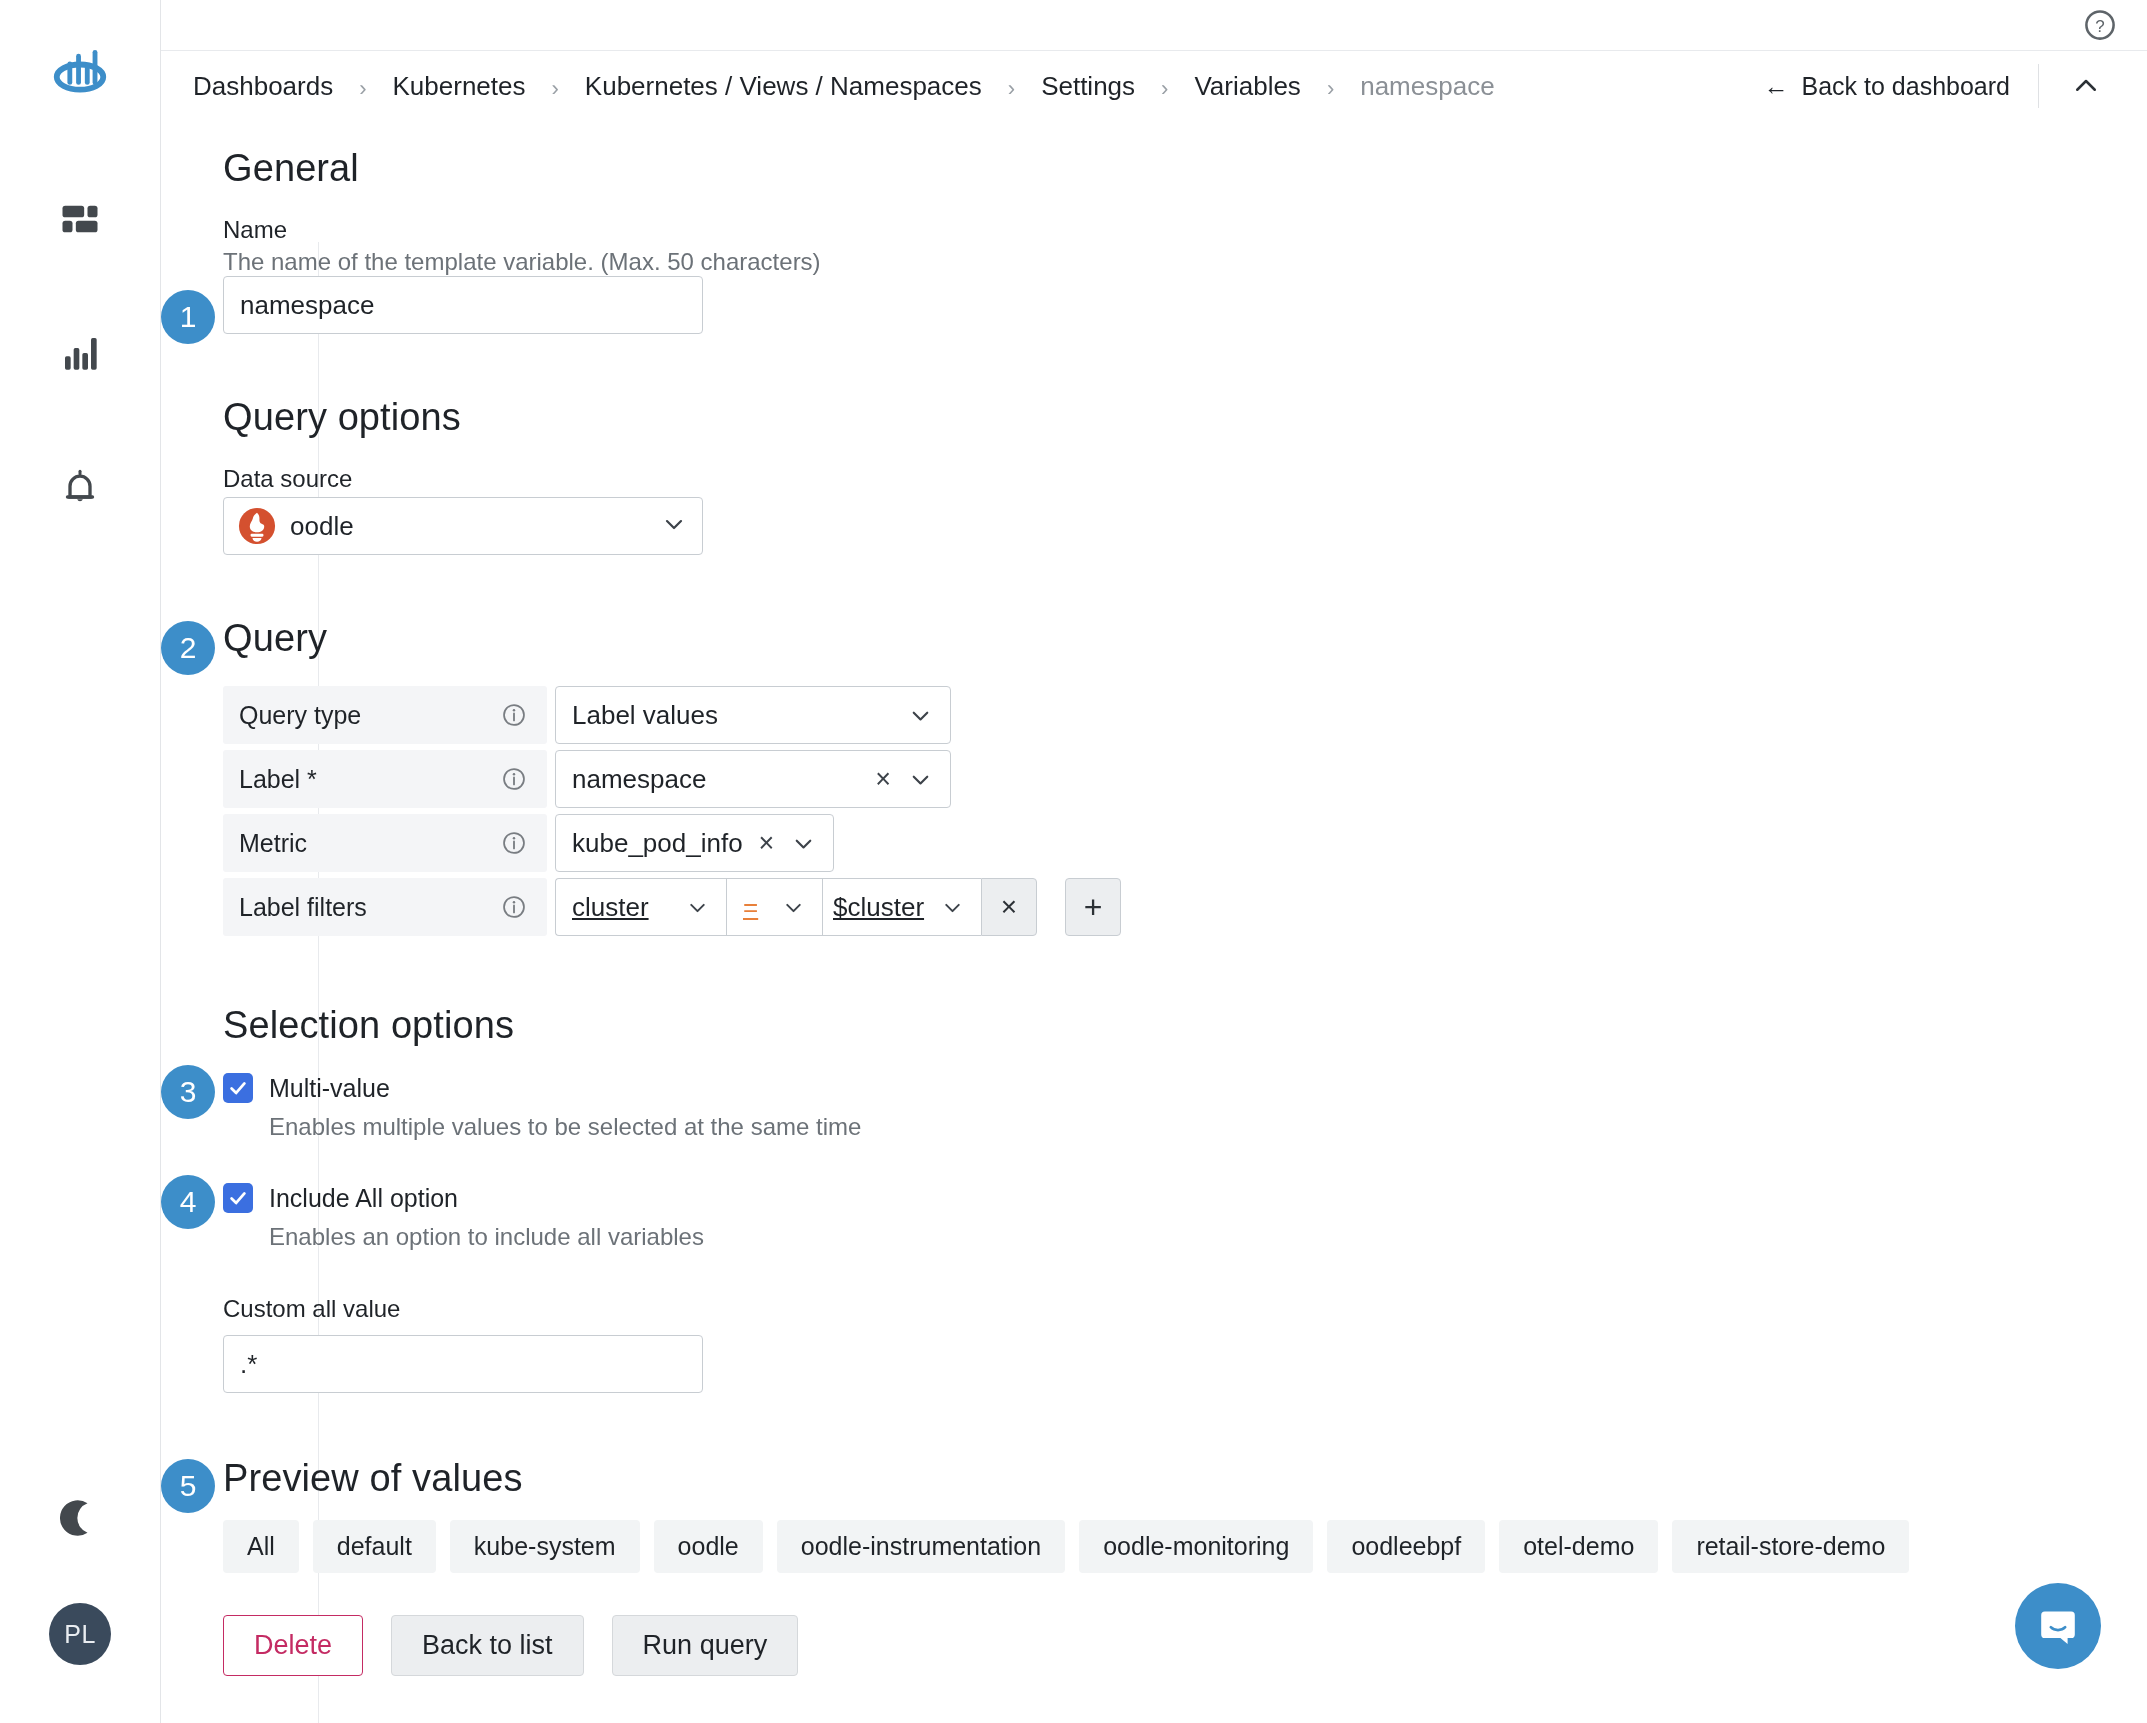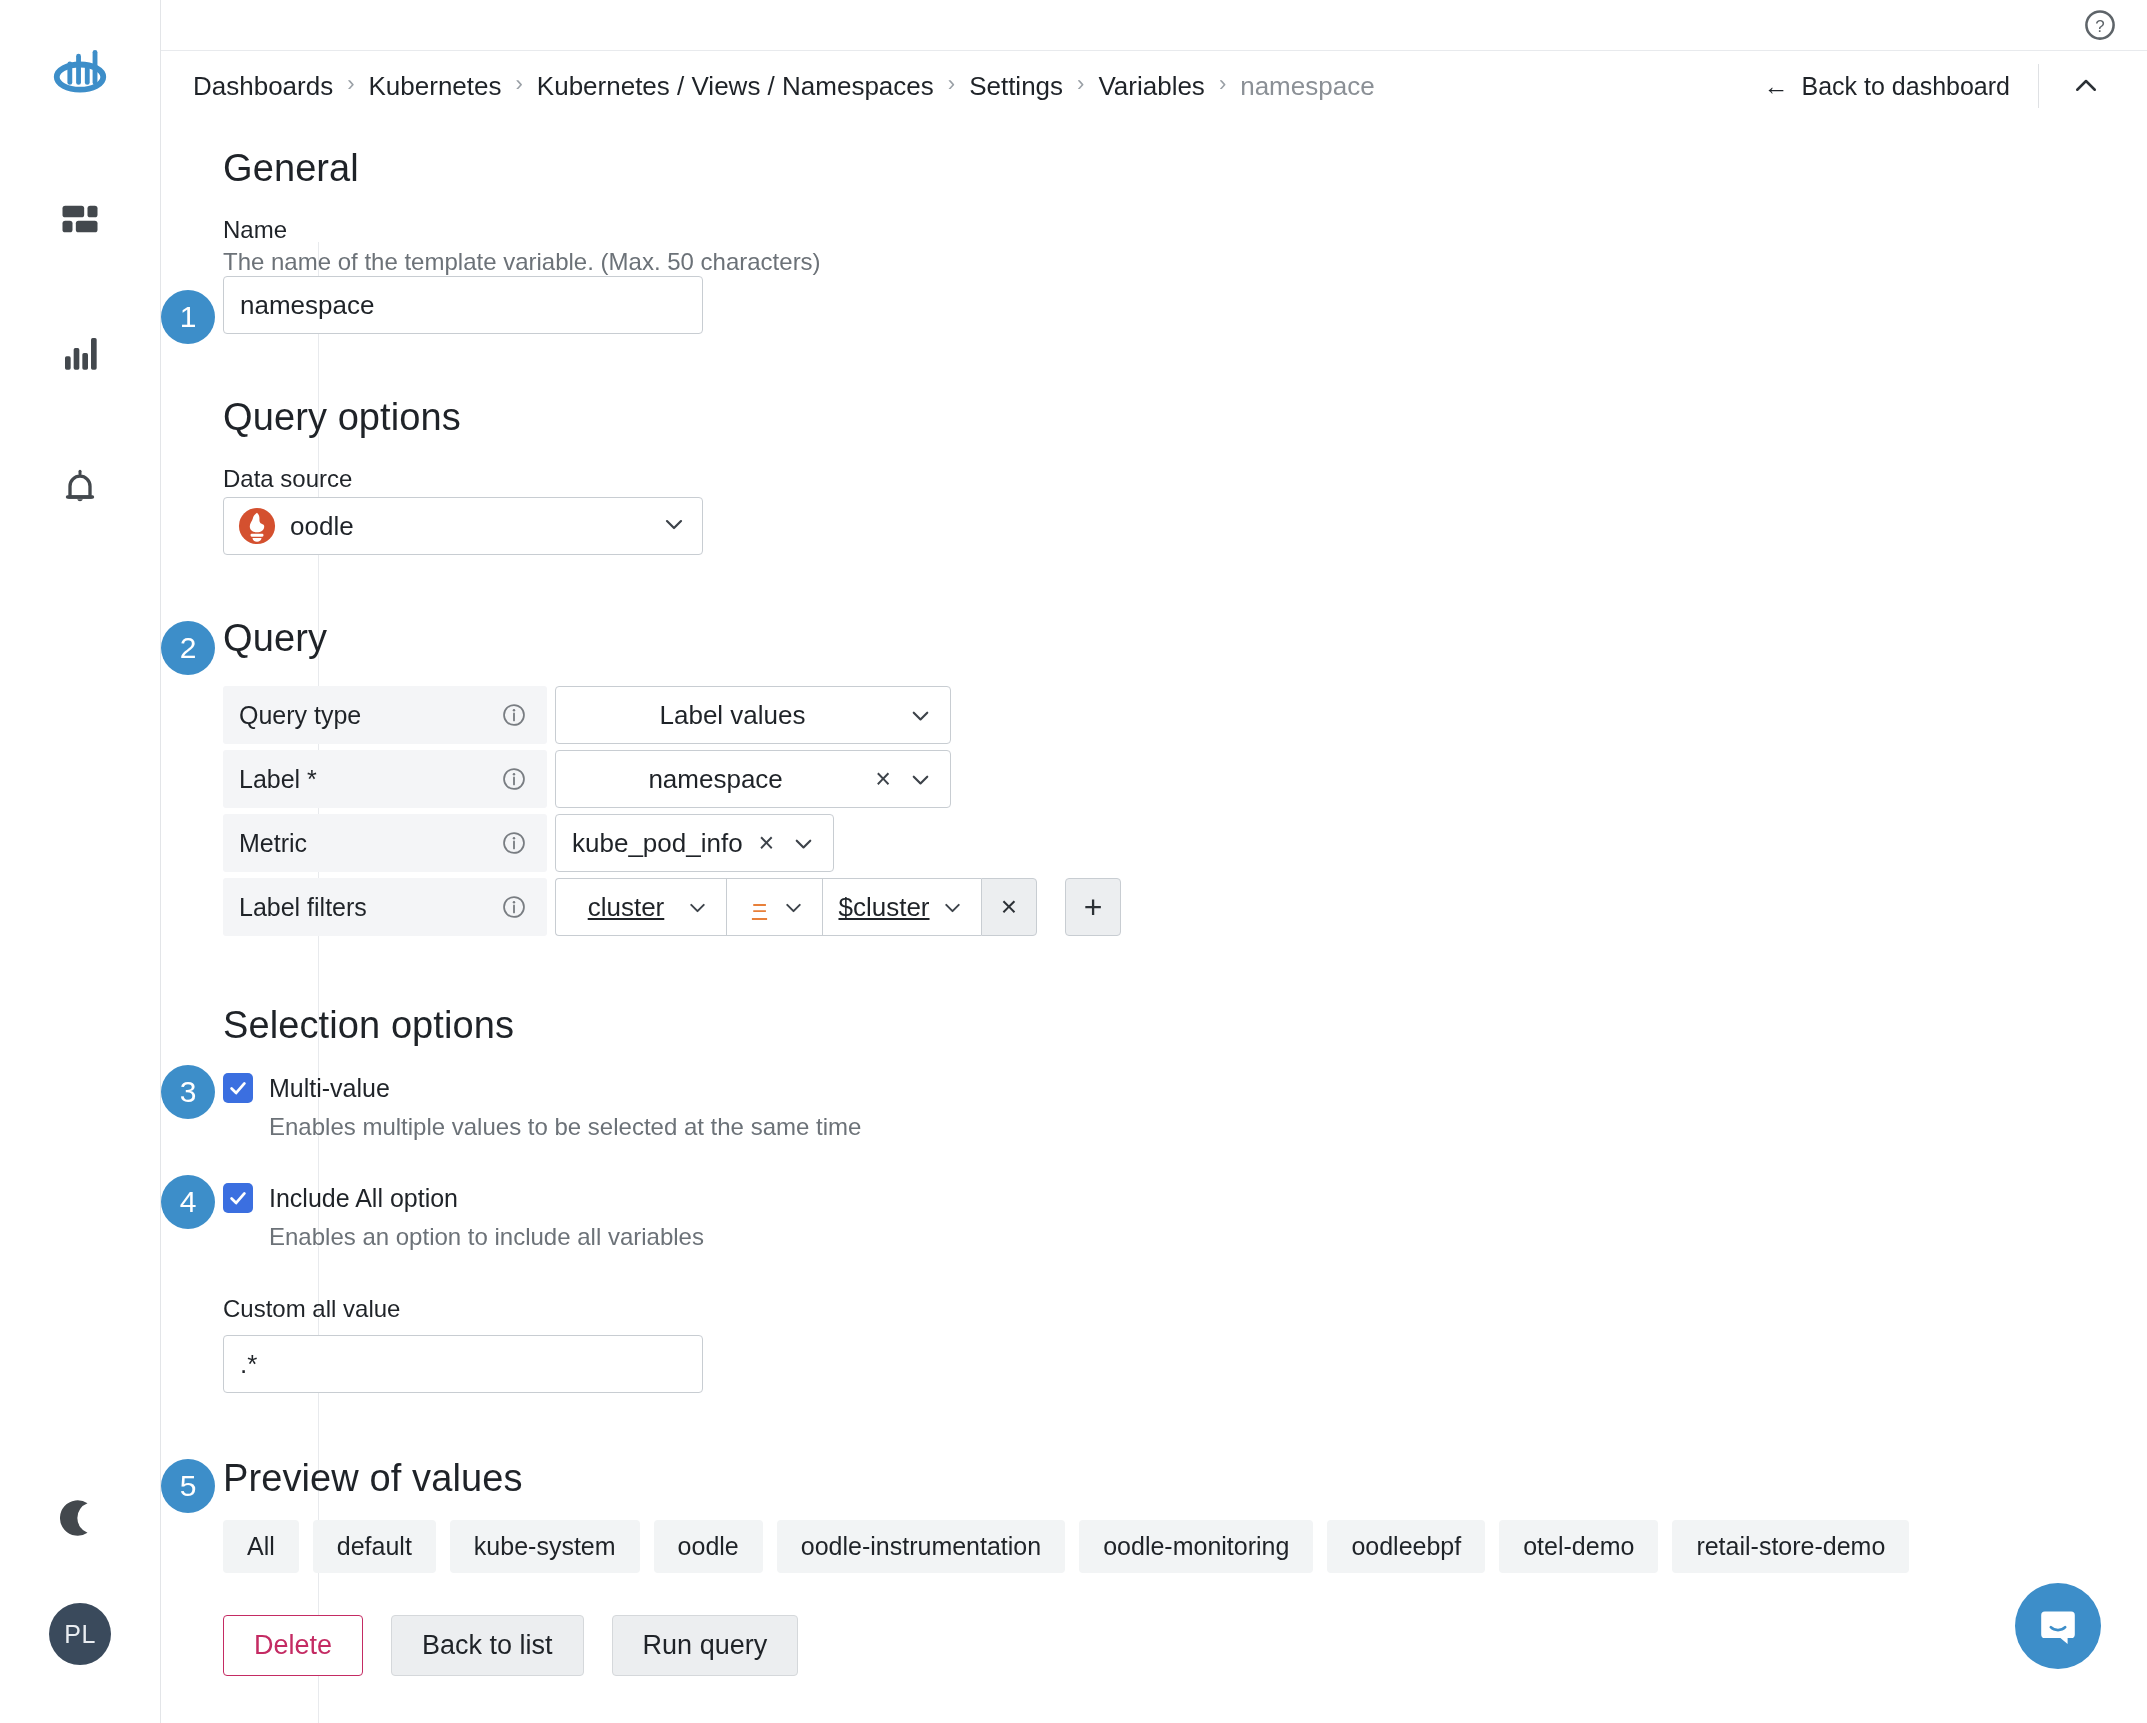--- a/index.html
+++ b/index.html
@@ -39,21 +39,21 @@
   .help-icon { width: 34px; height: 34px; cursor: pointer; }
 
   .breadcrumb-bar {
     position: absolute; left: 161px; top: 50px; right: 0; height: 72px;
     border-top: 1px solid #e8eaed;
     border-bottom: 1px solid #e8eaed;
     display: flex; align-items: center;
     padding: 0 28px 0 32px;
     background: #fff;
   }
-  .crumbs { display: flex; align-items: flex-start; gap: 0; font-size: 26px; }
+  .crumbs { display: flex; align-items: flex-end; gap: 12px; font-size: 26px; }
   .crumb { color: #1f2328; cursor: pointer; white-space: nowrap; }
   .crumb.current { color: #8b9096; cursor: default; }
   .crumb-sep { color: #9aa0a6; margin: 0 14px; font-size: 22px; }
   .bc-right { margin-left: auto; display:flex; align-items:center; }
   .back-dash {
     display:flex; align-items:center; gap:13px; font-size:25px; color:#1f2328;
     cursor:pointer; padding-right: 28px;
   }
   .bc-divider { width:1px; height:44px; background:#dfe1e4; }
   .collapse-btn { padding: 0 18px 0 32px; cursor: pointer; display:flex; align-items:center; }
@@ -97,21 +97,21 @@
   
   .qrows { margin-top: 4px; }
   .qrow { display:flex; align-items:stretch; margin-bottom: 6px; }
   .qlabel {
     width: 324px; background:#f4f5f7; border-radius:3px;
     display:flex; align-items:center; padding: 0 20px 0 16px; height: 58px;
     font-size: 25px; color:#1f2328;
   }
   .qlabel .lbl { flex: 1; }
   .info-icon { opacity: 0.72; display:flex; align-items:center; }
-  .qctl { margin-left: 8px; display:flex; align-items:center;text-align:center; }
+  .qctl { margin-left: 8px; display:flex; align-items:center; }
 
   .select-box {
     height: 58px; border:1px solid #c8cdd2; border-radius:4px; background:#fff;
     display:flex; align-items:center; padding: 0 16px; cursor:pointer;
     font-size: 26px; color:#1f2328; gap: 14px;
   }
   .select-box.wide { width: 396px; }
   .select-box .val { flex:1; white-space: nowrap; }
   .clear-x { color:#3d434a; font-size: 27px; line-height: 1; padding: 0 2px; cursor:pointer; }
 

